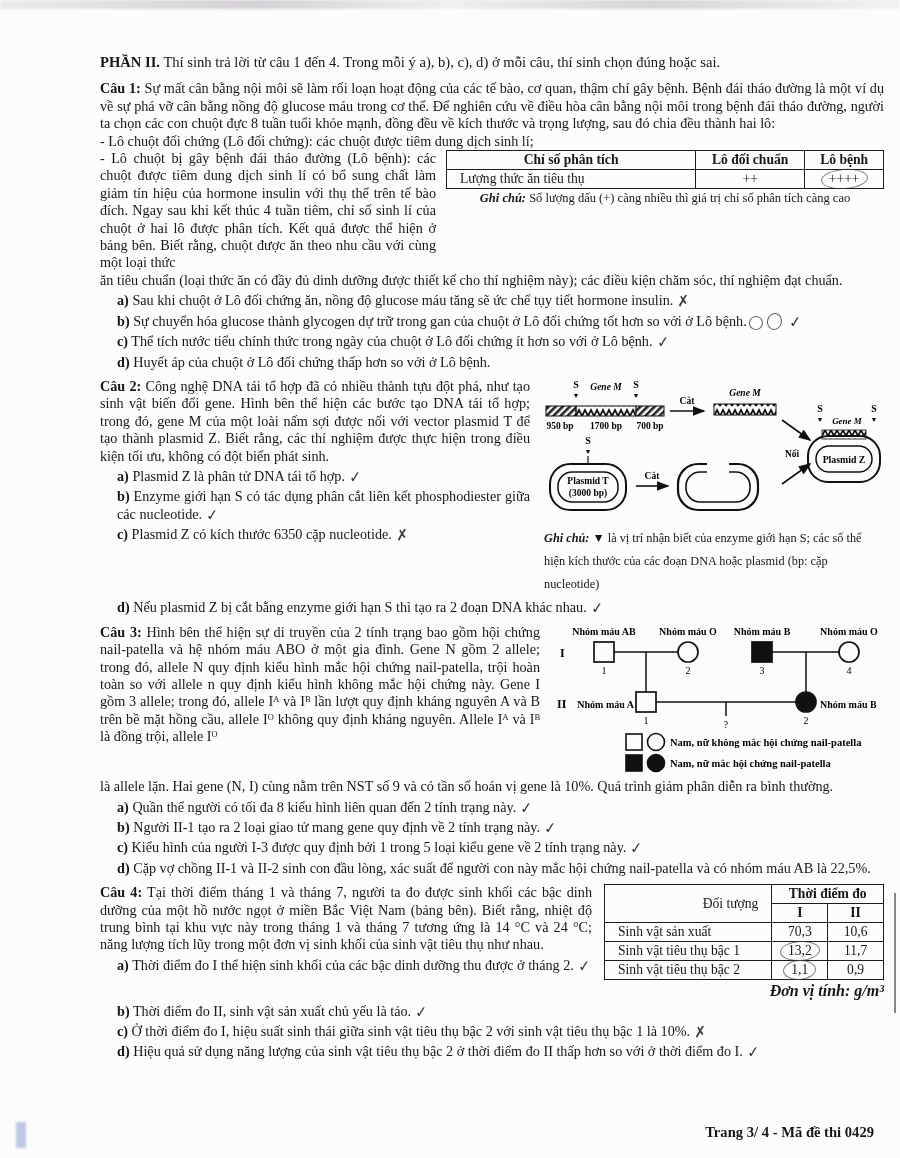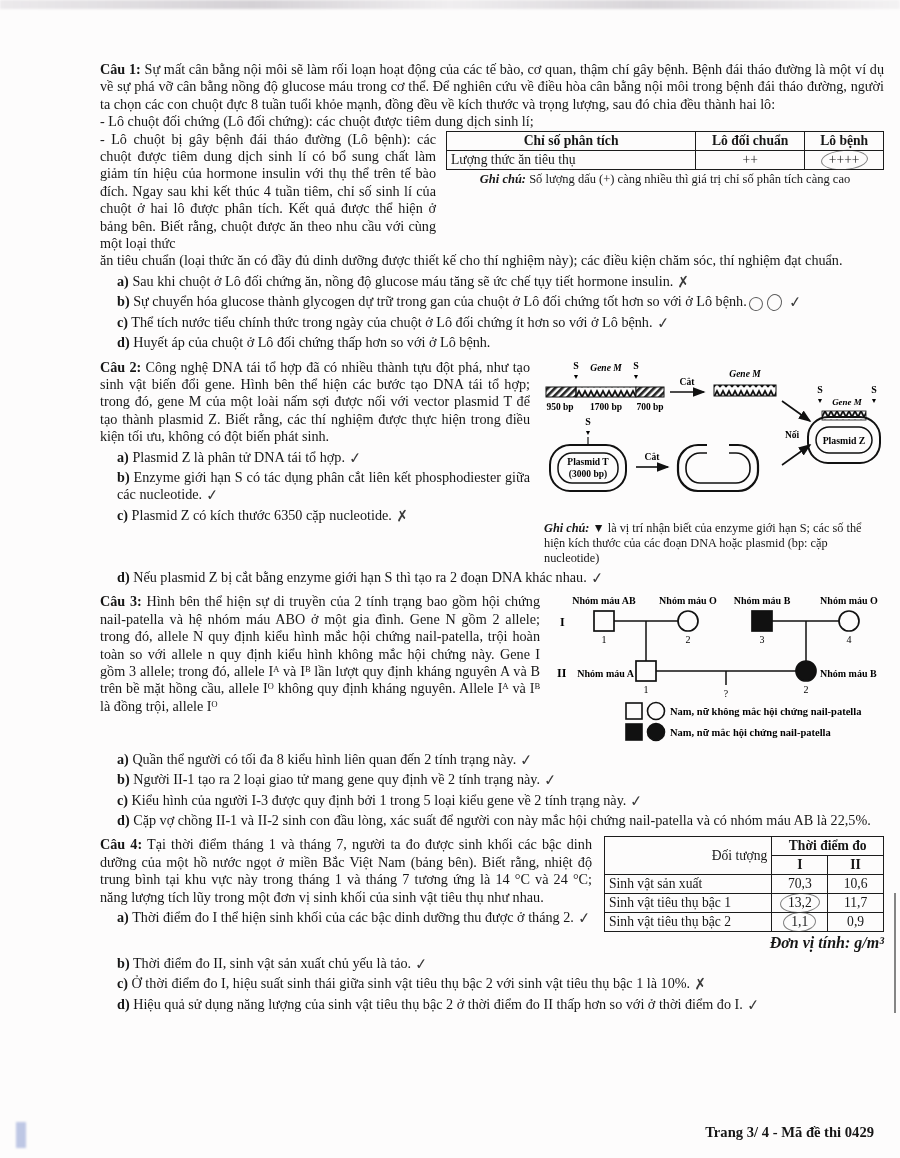--- a/index.html
+++ b/index.html
@@ -18,25 +18,25 @@
   .row{display:flex;align-items:flex-start}
   .c1l{width:336px;padding-right:10px}
   .c1r{flex:1}
   .c2l{width:430px;padding-right:10px}
   .c2r{flex:1}
   .c3l{width:440px;padding-right:6px}
   .c3r{flex:1}
   .c4l{width:492px;padding-right:12px}
   .c4r{flex:1}
   table{border-collapse:collapse;font-size:13.6px;line-height:16px;width:100%}
-  th,td{border:1.5px solid #1c1c1c;padding:1px 4px}
+  th,td{border:1.5px solid #1c1c1c;padding:1px 13px}
   th{font-weight:bold;text-align:center}
   .tc{text-align:center}
   .tbl-note{font-size:12.5px;line-height:14.5px;margin-top:2px;text-align:center}
-  .fig-note{font-size:12.3px;line-height:15px;margin-top:16px;padding-left:4px}
+  .fig-note{font-size:12.3px;line-height:23px;margin-top:3px;padding-left:4px}
   .item{padding-left:17px;margin-top:3px}
   .pen{font-family:"DejaVu Sans",sans-serif;color:#3a3a3a;font-size:15px;margin-left:4px;
        display:inline-block;transform:rotate(-6deg) translateY(1px)}
   .pen-circle{position:relative;display:inline-block;padding:0 2px}
   .pen-circle::after{content:"";position:absolute;inset:-2px -6px;border:1.5px solid rgba(60,60,60,.65);
        border-radius:50%;transform:rotate(-4deg)}
   .pen-scribble{display:inline-block;width:38px;height:13px;position:relative;vertical-align:middle}
   .pen-scribble::before,.pen-scribble::after{content:"";position:absolute;border:1.6px solid rgba(55,55,55,.8);border-radius:50%}
   .pen-scribble::before{left:2px;top:0;width:12px;height:12px;transform:rotate(-20deg)}
   .pen-scribble::after{left:20px;top:-3px;width:13px;height:15px;transform:rotate(14deg)}
@@ -48,20 +48,21 @@
 </head>
 <body>
 
 <div class="page">
   <div class="scan-top"></div>
   <div class="scan-blue"></div>
   <div class="scan-edge"></div>
 
   <div class="content">
 
+    <p class="hdr"><b class="ql">PHẦN II.</b> <span>Thí sinh trả lời từ câu 1 đến 4. Trong mỗi ý a), b), c), d) ở mỗi câu, thí sinh chọn đúng hoặc sai.</span></p>
 
     <div class="q">
       <p class="justify"><b class="ql">Câu 1:</b> <span>Sự mất cân bằng nội môi sẽ làm rối loạn hoạt động của các tế bào, cơ quan, thậm chí gây bệnh. Bệnh đái tháo đường là một ví dụ về sự phá vỡ cân bằng nồng độ glucose máu trong cơ thể. Để nghiên cứu về điều hòa cân bằng nội môi trong bệnh đái tháo đường, người ta chọn các con chuột đực 8 tuần tuổi khỏe mạnh, đồng đều về kích thước và trọng lượng, sau đó chia đều thành hai lô:</span></p>
       <p>- Lô chuột đối chứng (Lô đối chứng): các chuột được tiêm dung dịch sinh lí;</p>
       <div class="row">
         <div class="c1l">
           <p class="justify">- Lô chuột bị gây bệnh đái tháo đường (Lô bệnh): các chuột được tiêm dung dịch sinh lí có bổ sung chất làm giảm tín hiệu của hormone insulin với thụ thể trên tế bào đích. Ngay sau khi kết thúc 4 tuần tiêm, chỉ số sinh lí của chuột ở hai lô được phân tích. Kết quả được thể hiện ở bảng bên. Biết rằng, chuột được ăn theo nhu cầu với cùng một loại thức</p>
         </div>
         <div class="c1r">
           <table>
@@ -202,20 +203,21 @@
             <text x="260" y="100" font-size="10" text-anchor="middle">2</text>
             <rect x="80" y="110" width="16" height="16" fill="none" stroke="#111" stroke-width="1.6"></rect>
             <circle cx="110" cy="118" r="8.5" fill="none" stroke="#111" stroke-width="1.6"></circle>
             <text x="124" y="122" font-size="10.5" font-weight="bold">Nam, nữ không mắc hội chứng nail-patella</text>
             <rect x="80" y="131" width="16" height="16" fill="#111" stroke="#111" stroke-width="1.6"></rect>
             <circle cx="110" cy="139" r="8.5" fill="#111" stroke="#111" stroke-width="1.6"></circle>
             <text x="124" y="143" font-size="10.5" font-weight="bold">Nam, nữ mắc hội chứng nail-patella</text>
           </svg>
         </div>
       </div>
+      <p class="justify">là allele lặn. Hai gene (N, I) cùng nằm trên NST số 9 và có tần số hoán vị gene là 10%. Quá trình giảm phân diễn ra bình thường.</p>
       <div class="item"><b class="ql">a)</b> <span>Quần thể người có tối đa 8 kiểu hình liên quan đến 2 tính trạng này.</span><span class="pen">✓</span></div>
       <div class="item"><b class="ql">b)</b> <span>Người II-1 tạo ra 2 loại giao tử mang gene quy định về 2 tính trạng này.</span><span class="pen">✓</span></div>
       <div class="item"><b class="ql">c)</b> <span>Kiểu hình của người I-3 được quy định bởi 1 trong 5 loại kiểu gene về 2 tính trạng này.</span><span class="pen">✓</span></div>
       <div class="item justify"><b class="ql">d)</b> <span>Cặp vợ chồng II-1 và II-2 sinh con đầu lòng, xác suất để người con này mắc hội chứng nail-patella và có nhóm máu AB là 22,5%.</span><span class="pen"></span></div>
     </div>
 
     <div class="q">
       <div class="row">
         <div class="c4l">
           <p class="justify"><b class="ql">Câu 4:</b> <span>Tại thời điểm tháng 1 và tháng 7, người ta đo được sinh khối các bậc dinh dưỡng của một hồ nước ngọt ở miền Bắc Việt Nam (bảng bên). Biết rằng, nhiệt độ trung bình tại khu vực này trong tháng 1 và tháng 7 tương ứng là 14 °C và 24 °C; năng lượng tích lũy trong một đơn vị sinh khối của sinh vật tiêu thụ như nhau.</span></p>

